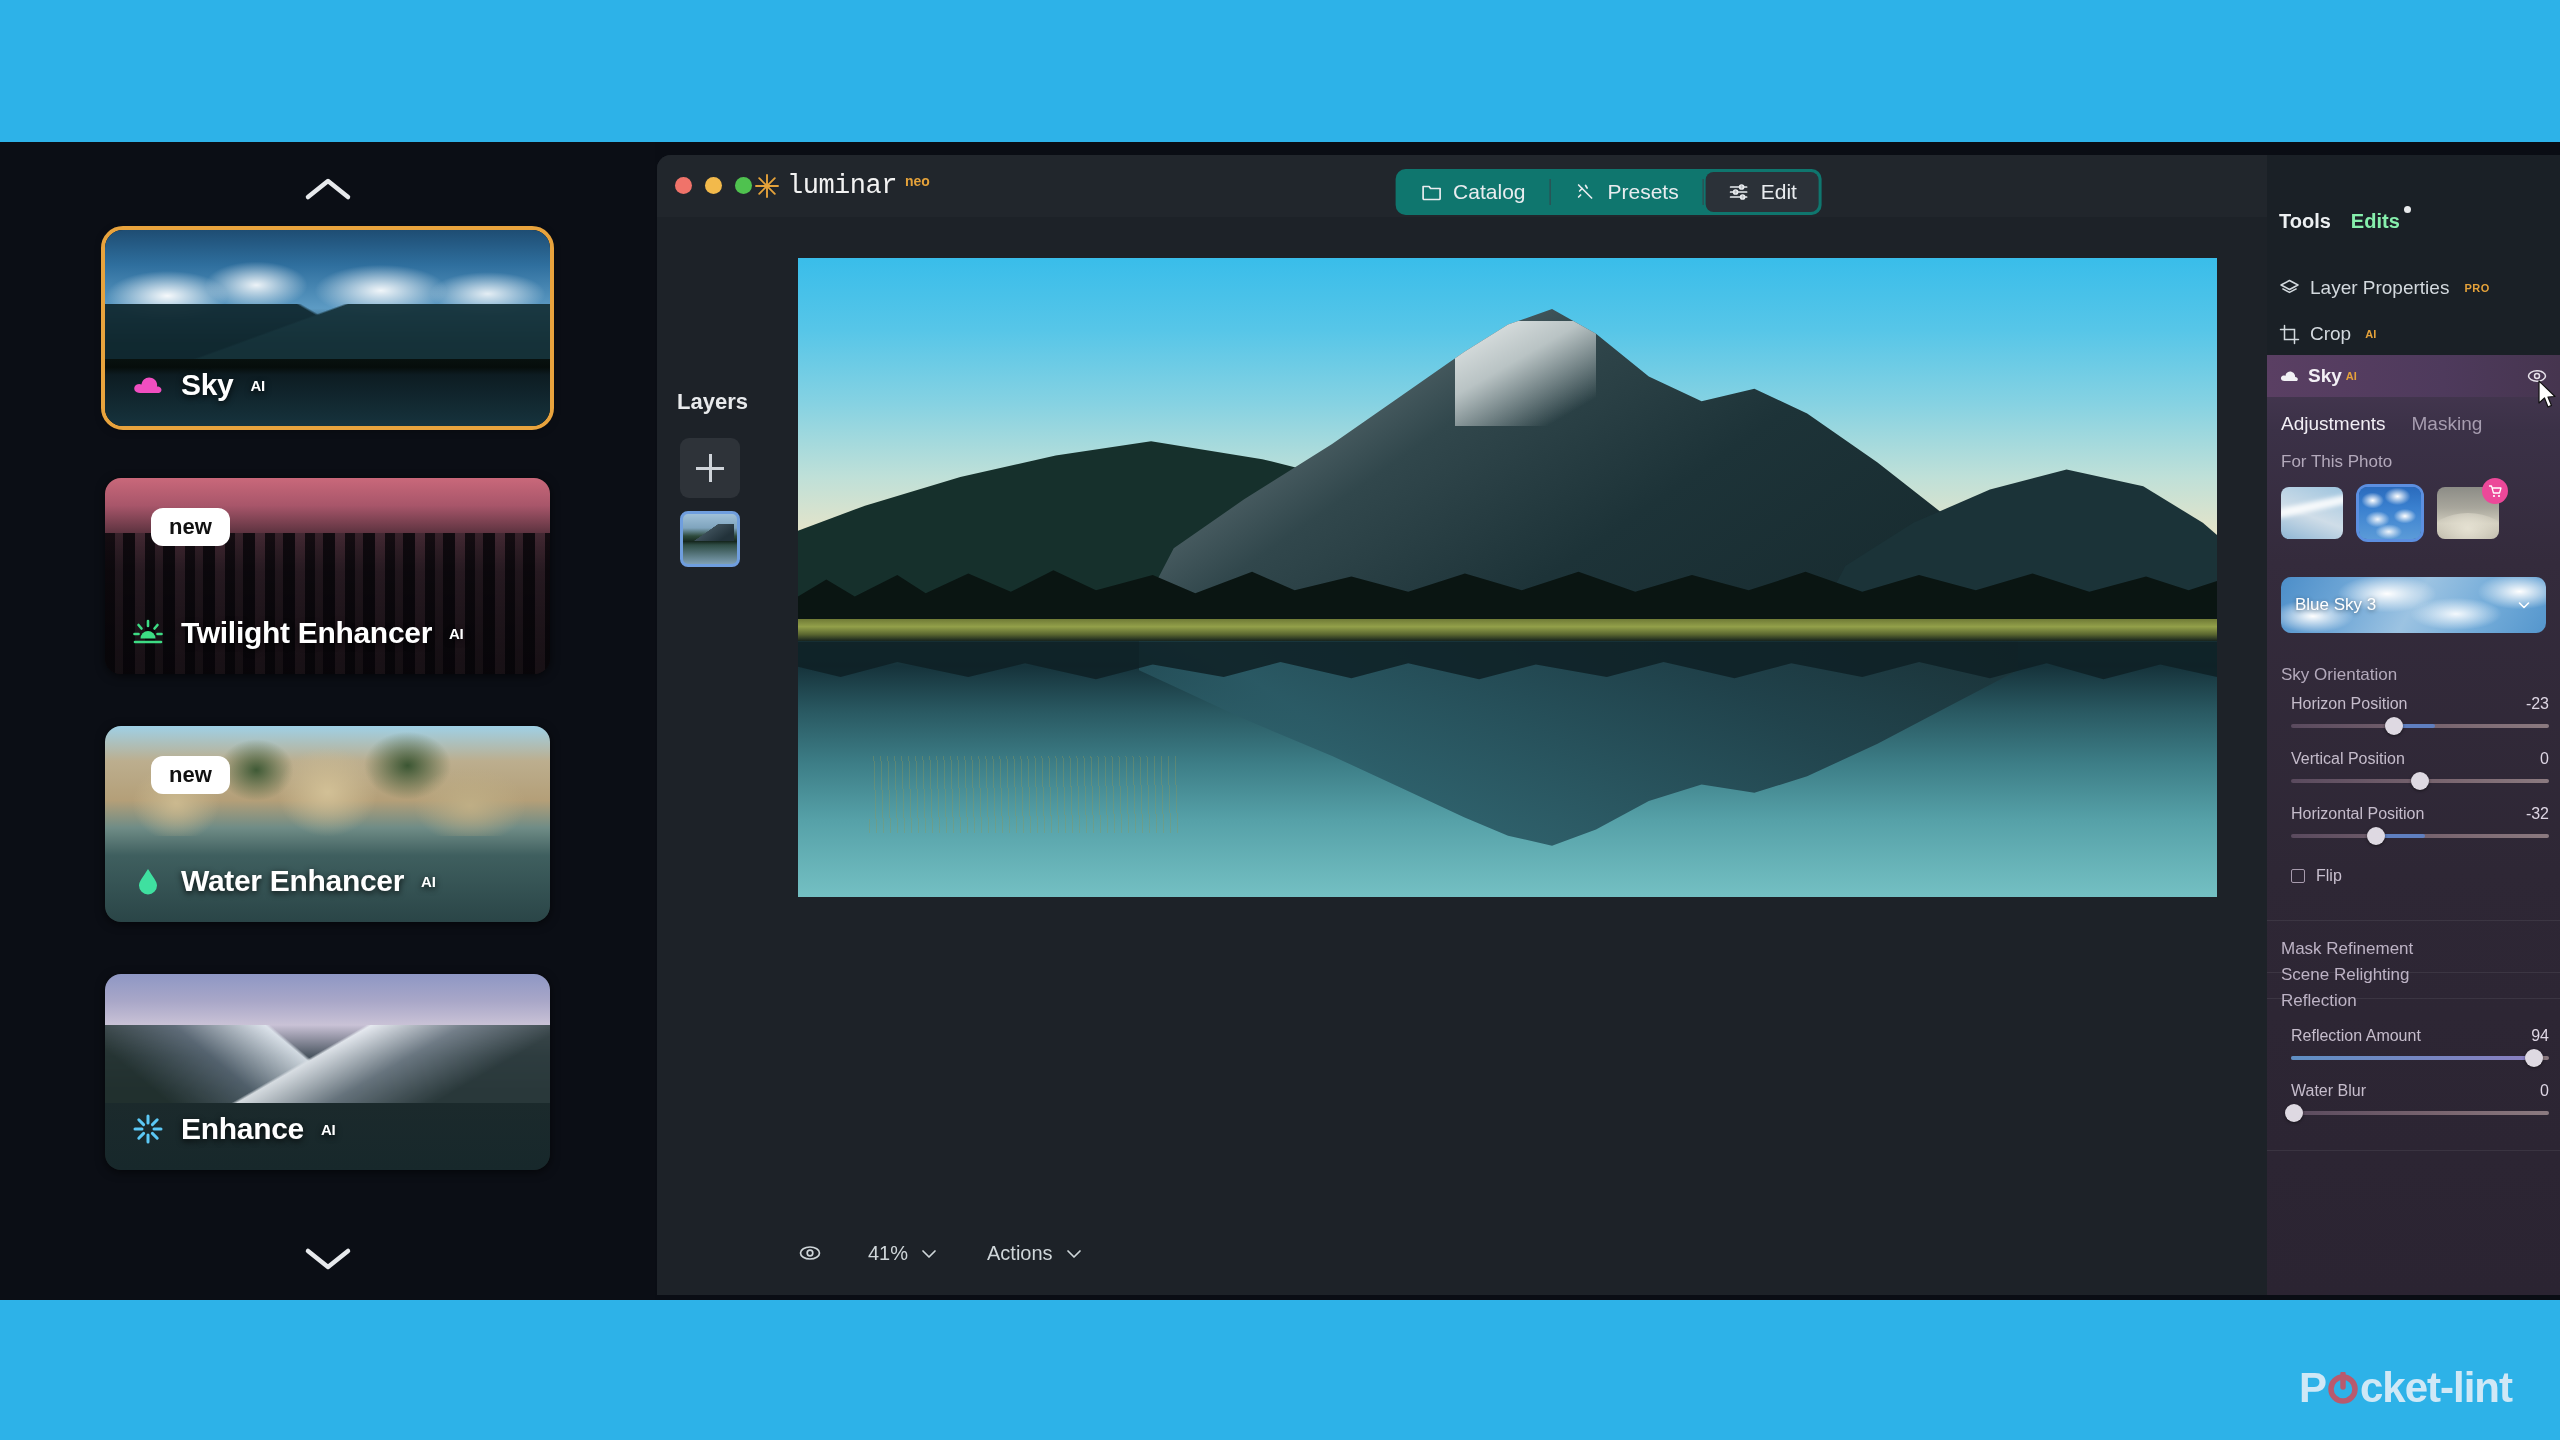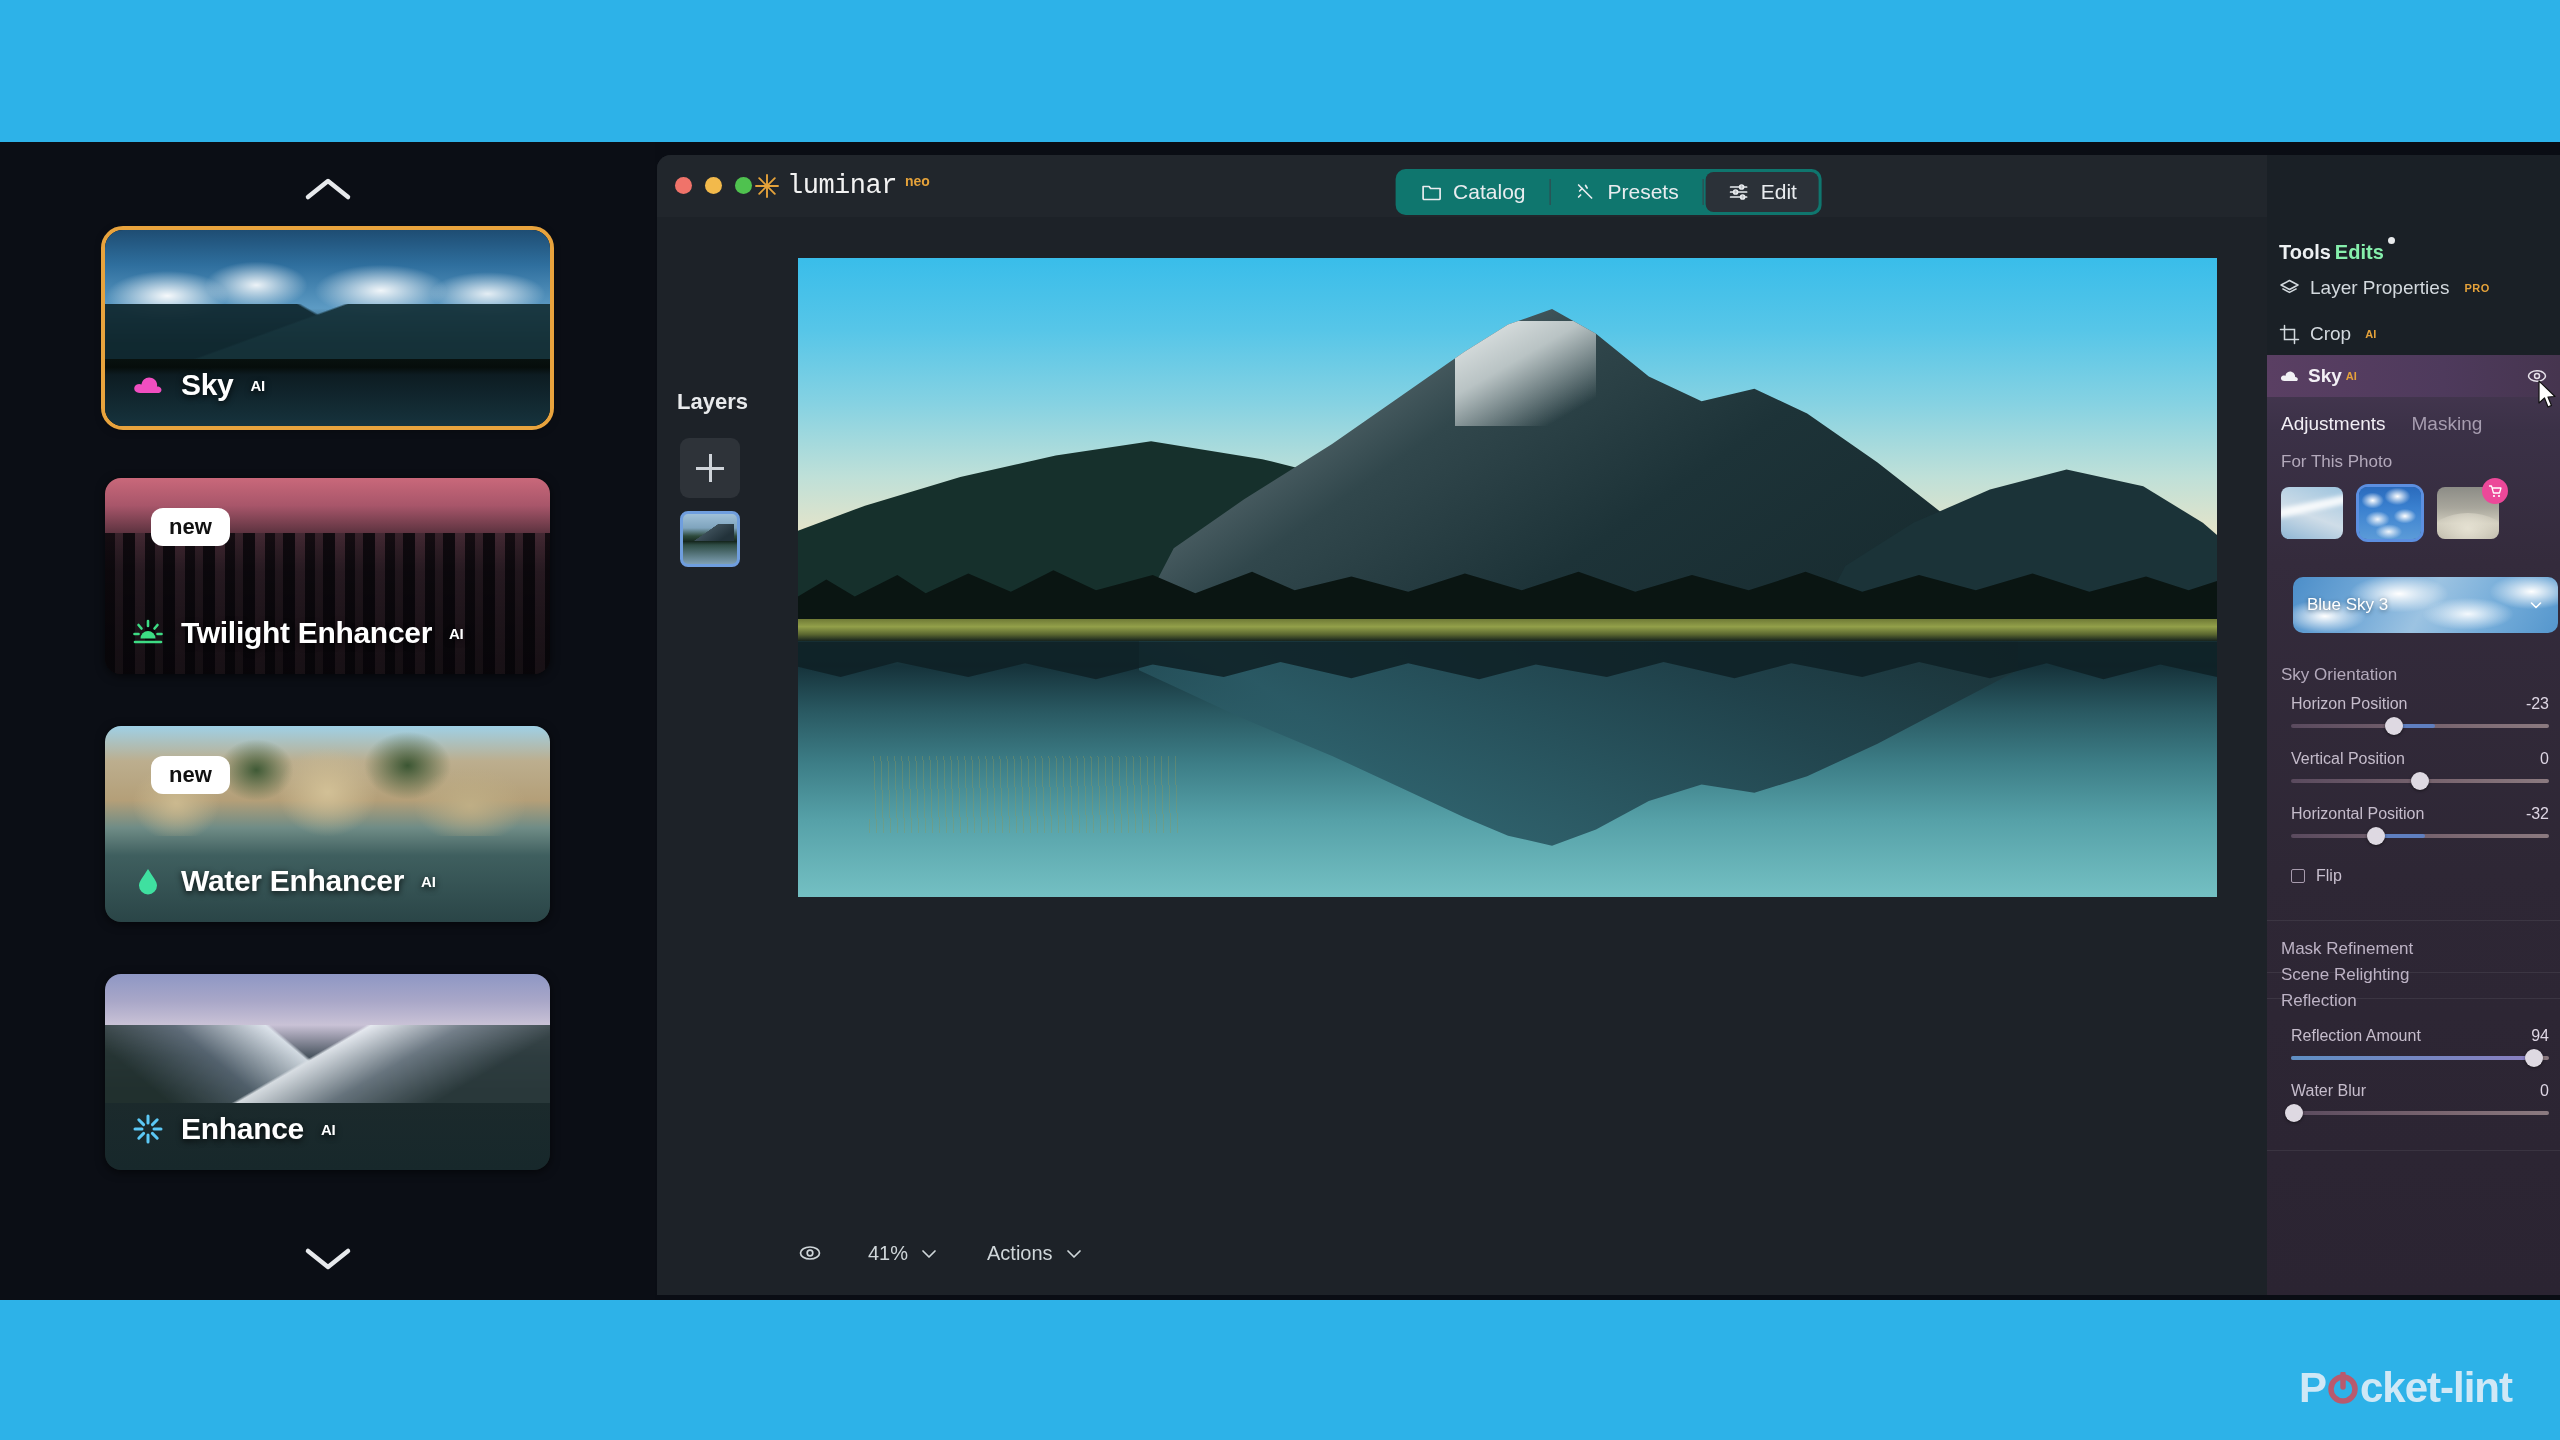--- a/index.html
+++ b/index.html
@@ -230,21 +230,21 @@
     color:#cfd6d9; font-size: 20px;
   }
   .bb-item { display:flex; align-items:center; gap: 9px; cursor:pointer; }
   .bb-item svg { width: 24px; height: 24px; display:block; }
 
   
   .rpanel {
     position:absolute; left: 2267px; top: 155px; width: 293px; height: 1140px;
     background: #1a2026; overflow:hidden;
   }
-  .r-tabs { position:absolute; left: 12px; top: 86px; display:flex; gap: 4px; align-items:center;justify-content:center; }
+  .r-tabs { position:absolute; left: 12px; top: 55px; display:flex; gap: 20px; align-items:center;justify-content:center; }
   .r-tab { color:#86efac; font-size: 20px; font-weight:bold; cursor:pointer; position:relative; }
   .r-tab.active { color:#edf0f2; }
   .r-dot { width: 7px; height: 7px; border-radius:50%; background:#e8eaec; position:absolute; right:-11px; top:-4px; }
 
   .tool-row {
     position:absolute; left: 12px; width: 270px; display:flex; align-items:center; gap:10px;
     color:#d3d9de; font-size: 19px; cursor:pointer;
   }
   .tool-row svg { width: 21px; height: 21px; display:block; flex:0 0 21px; }
   .sup-pro { color:#e5a23a; font-size: 11px; font-weight:bold; margin-left:5px; vertical-align:super; letter-spacing:.5px;}
@@ -294,21 +294,21 @@
   .cart-badge {
     position:absolute; right:-9px; top:-9px; width: 26px; height: 26px; border-radius:50%;
     background:#ec4899; display:flex; align-items:center; justify-content:center;
   }
   .cart-badge svg { width: 15px; height: 15px; display:block; }
 
   .sky-pick {
     position:absolute; left: 14px; top: 222px; width: 265px; height: 56px;
     border-radius: 10px; overflow:hidden; cursor:pointer;
     background: linear-gradient(120deg, #4c8ec9 0%, #6ea6d6 25%, #9cc3e2 50%, #74acd9 75%, #5496cd 100%);
-    display:flex; align-items:center; padding: 0 14px; margin-left: 12px;
+    display:flex; align-items:center; padding: 0 14px;
   }
   .sky-pick::before {
     content:""; position:absolute; inset:0;
     background:
       radial-gradient(ellipse 22% 42% at 12% 70%, #fff 0%, rgba(255,255,255,0) 70%),
       radial-gradient(ellipse 26% 46% at 40% 30%, #fff 0%, rgba(255,255,255,0) 72%),
       radial-gradient(ellipse 24% 40% at 66% 66%, #f4f9fd 0%, rgba(255,255,255,0) 72%),
       radial-gradient(ellipse 22% 44% at 90% 26%, #fff 0%, rgba(255,255,255,0) 72%);
   }
   .sky-pick .nm { position:relative; color:#fff; font-size: 17px; text-shadow: 0 1px 4px rgba(0,0,0,.45); }

